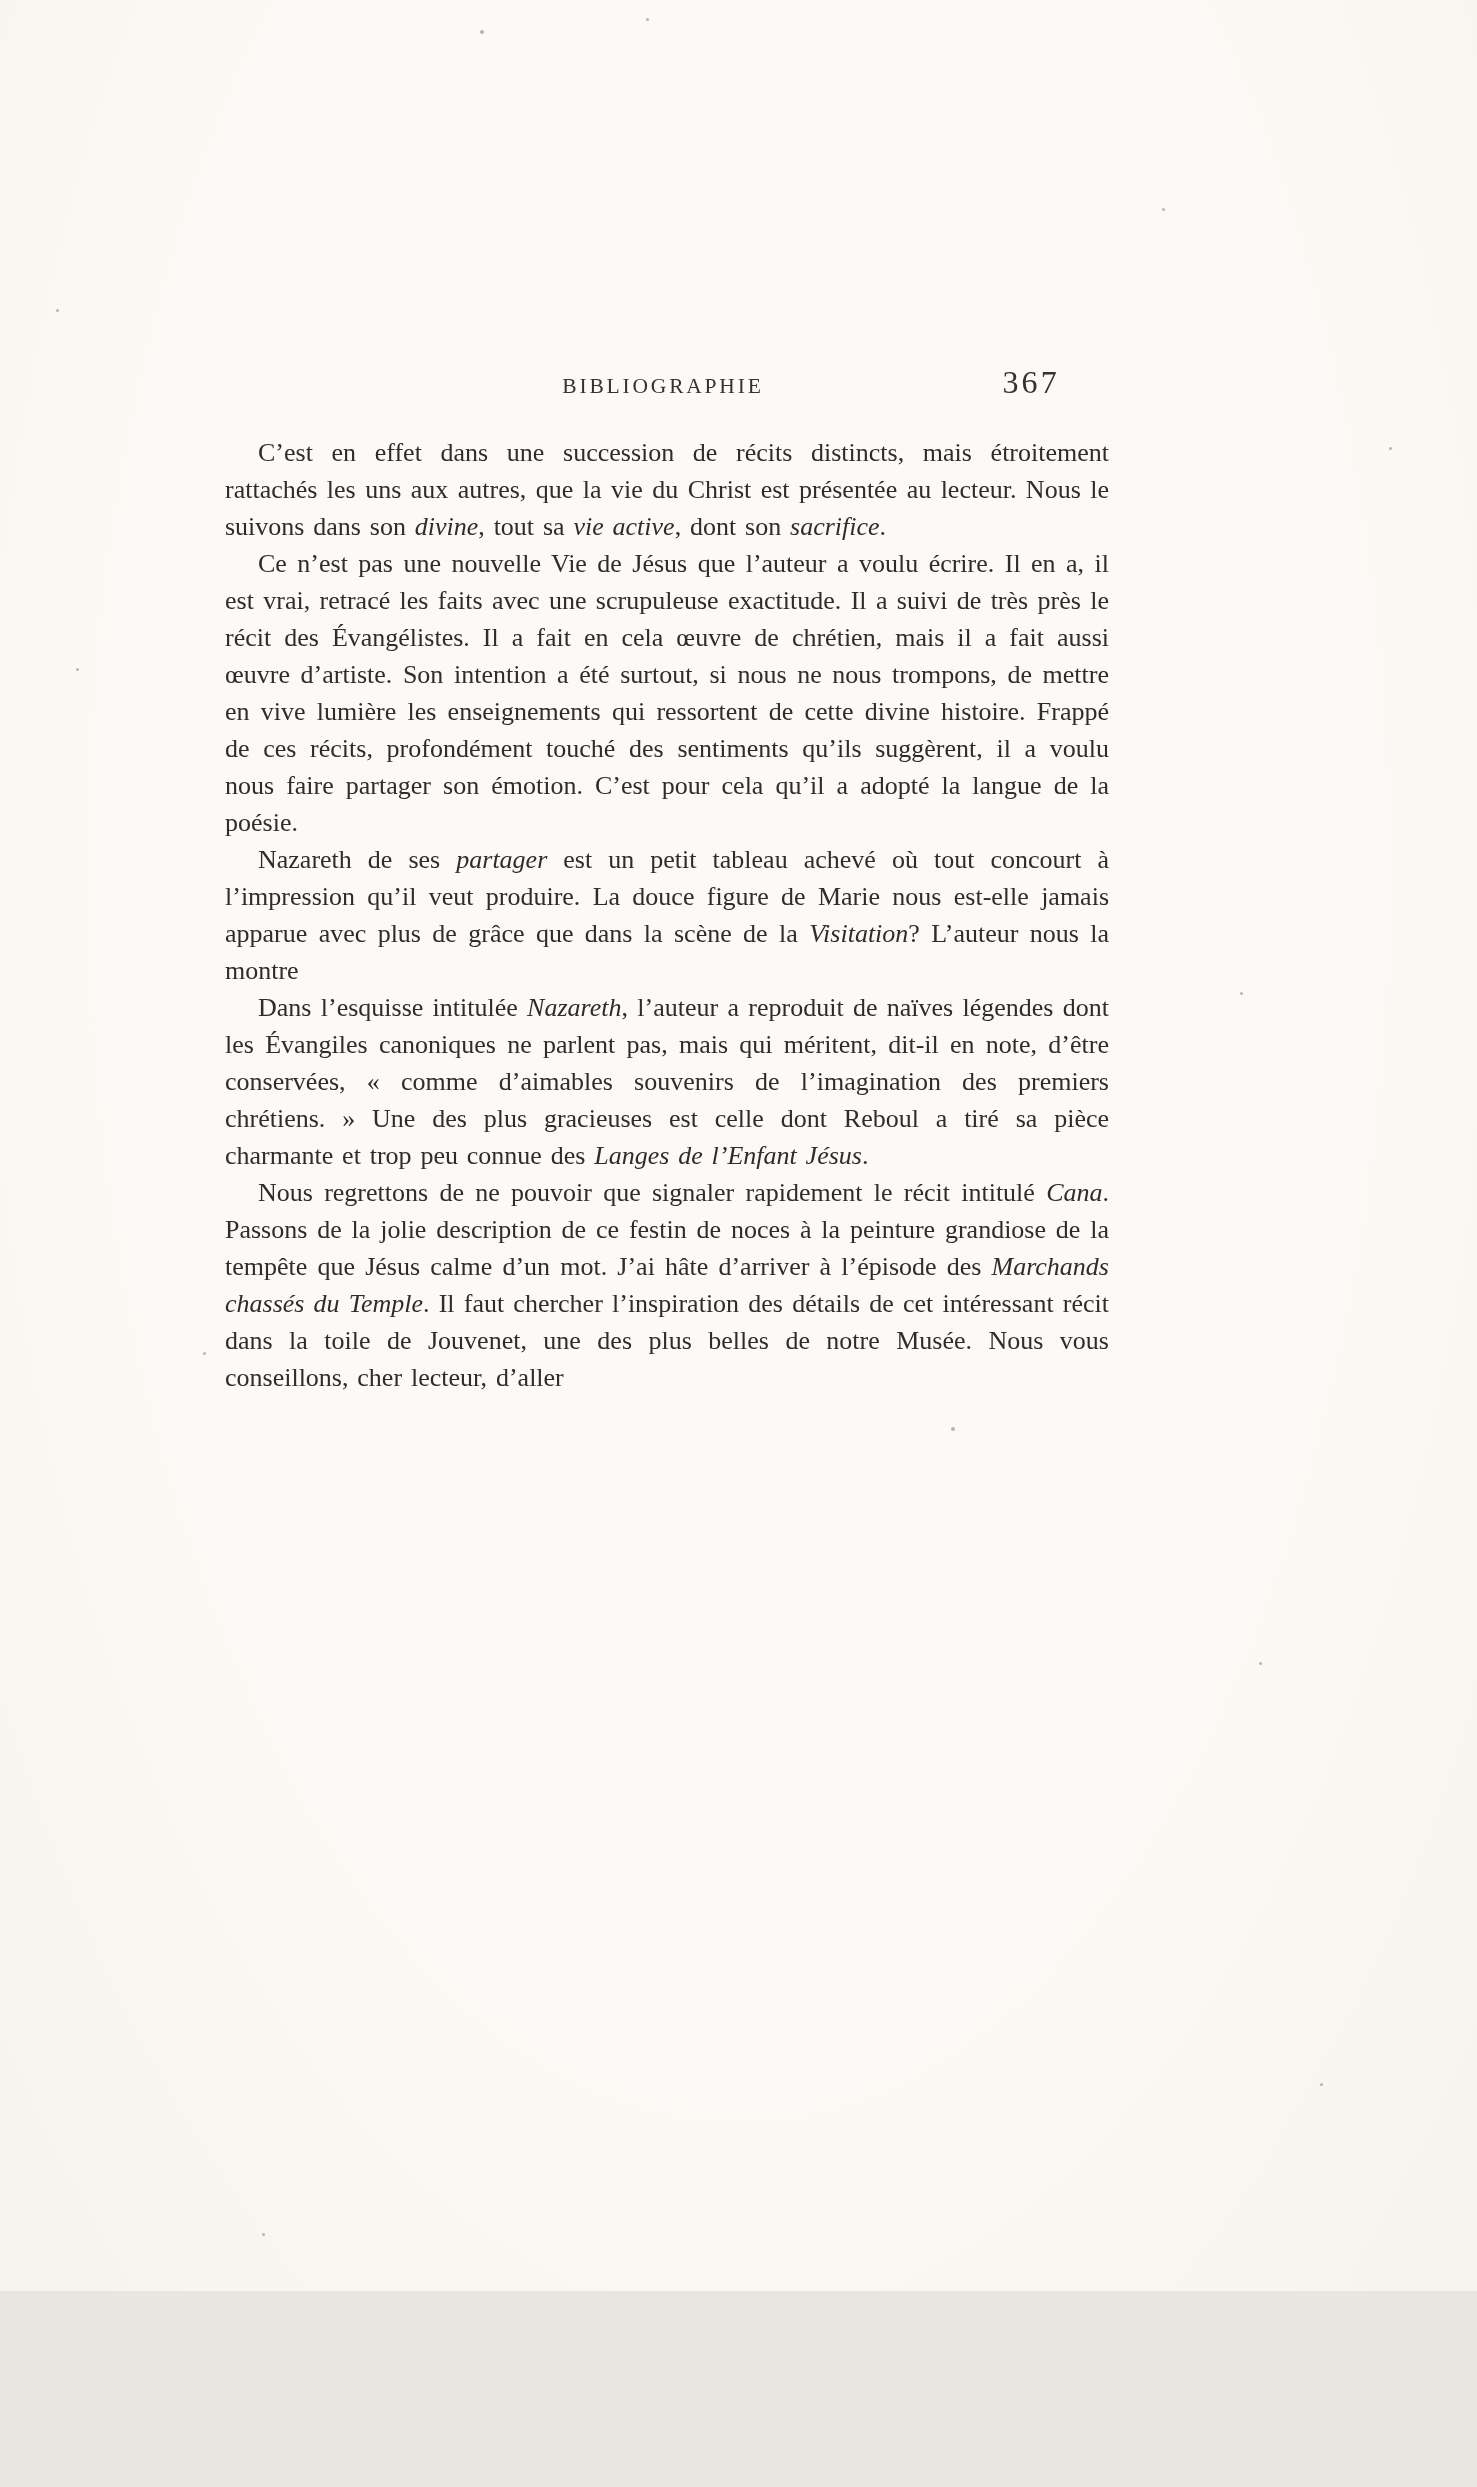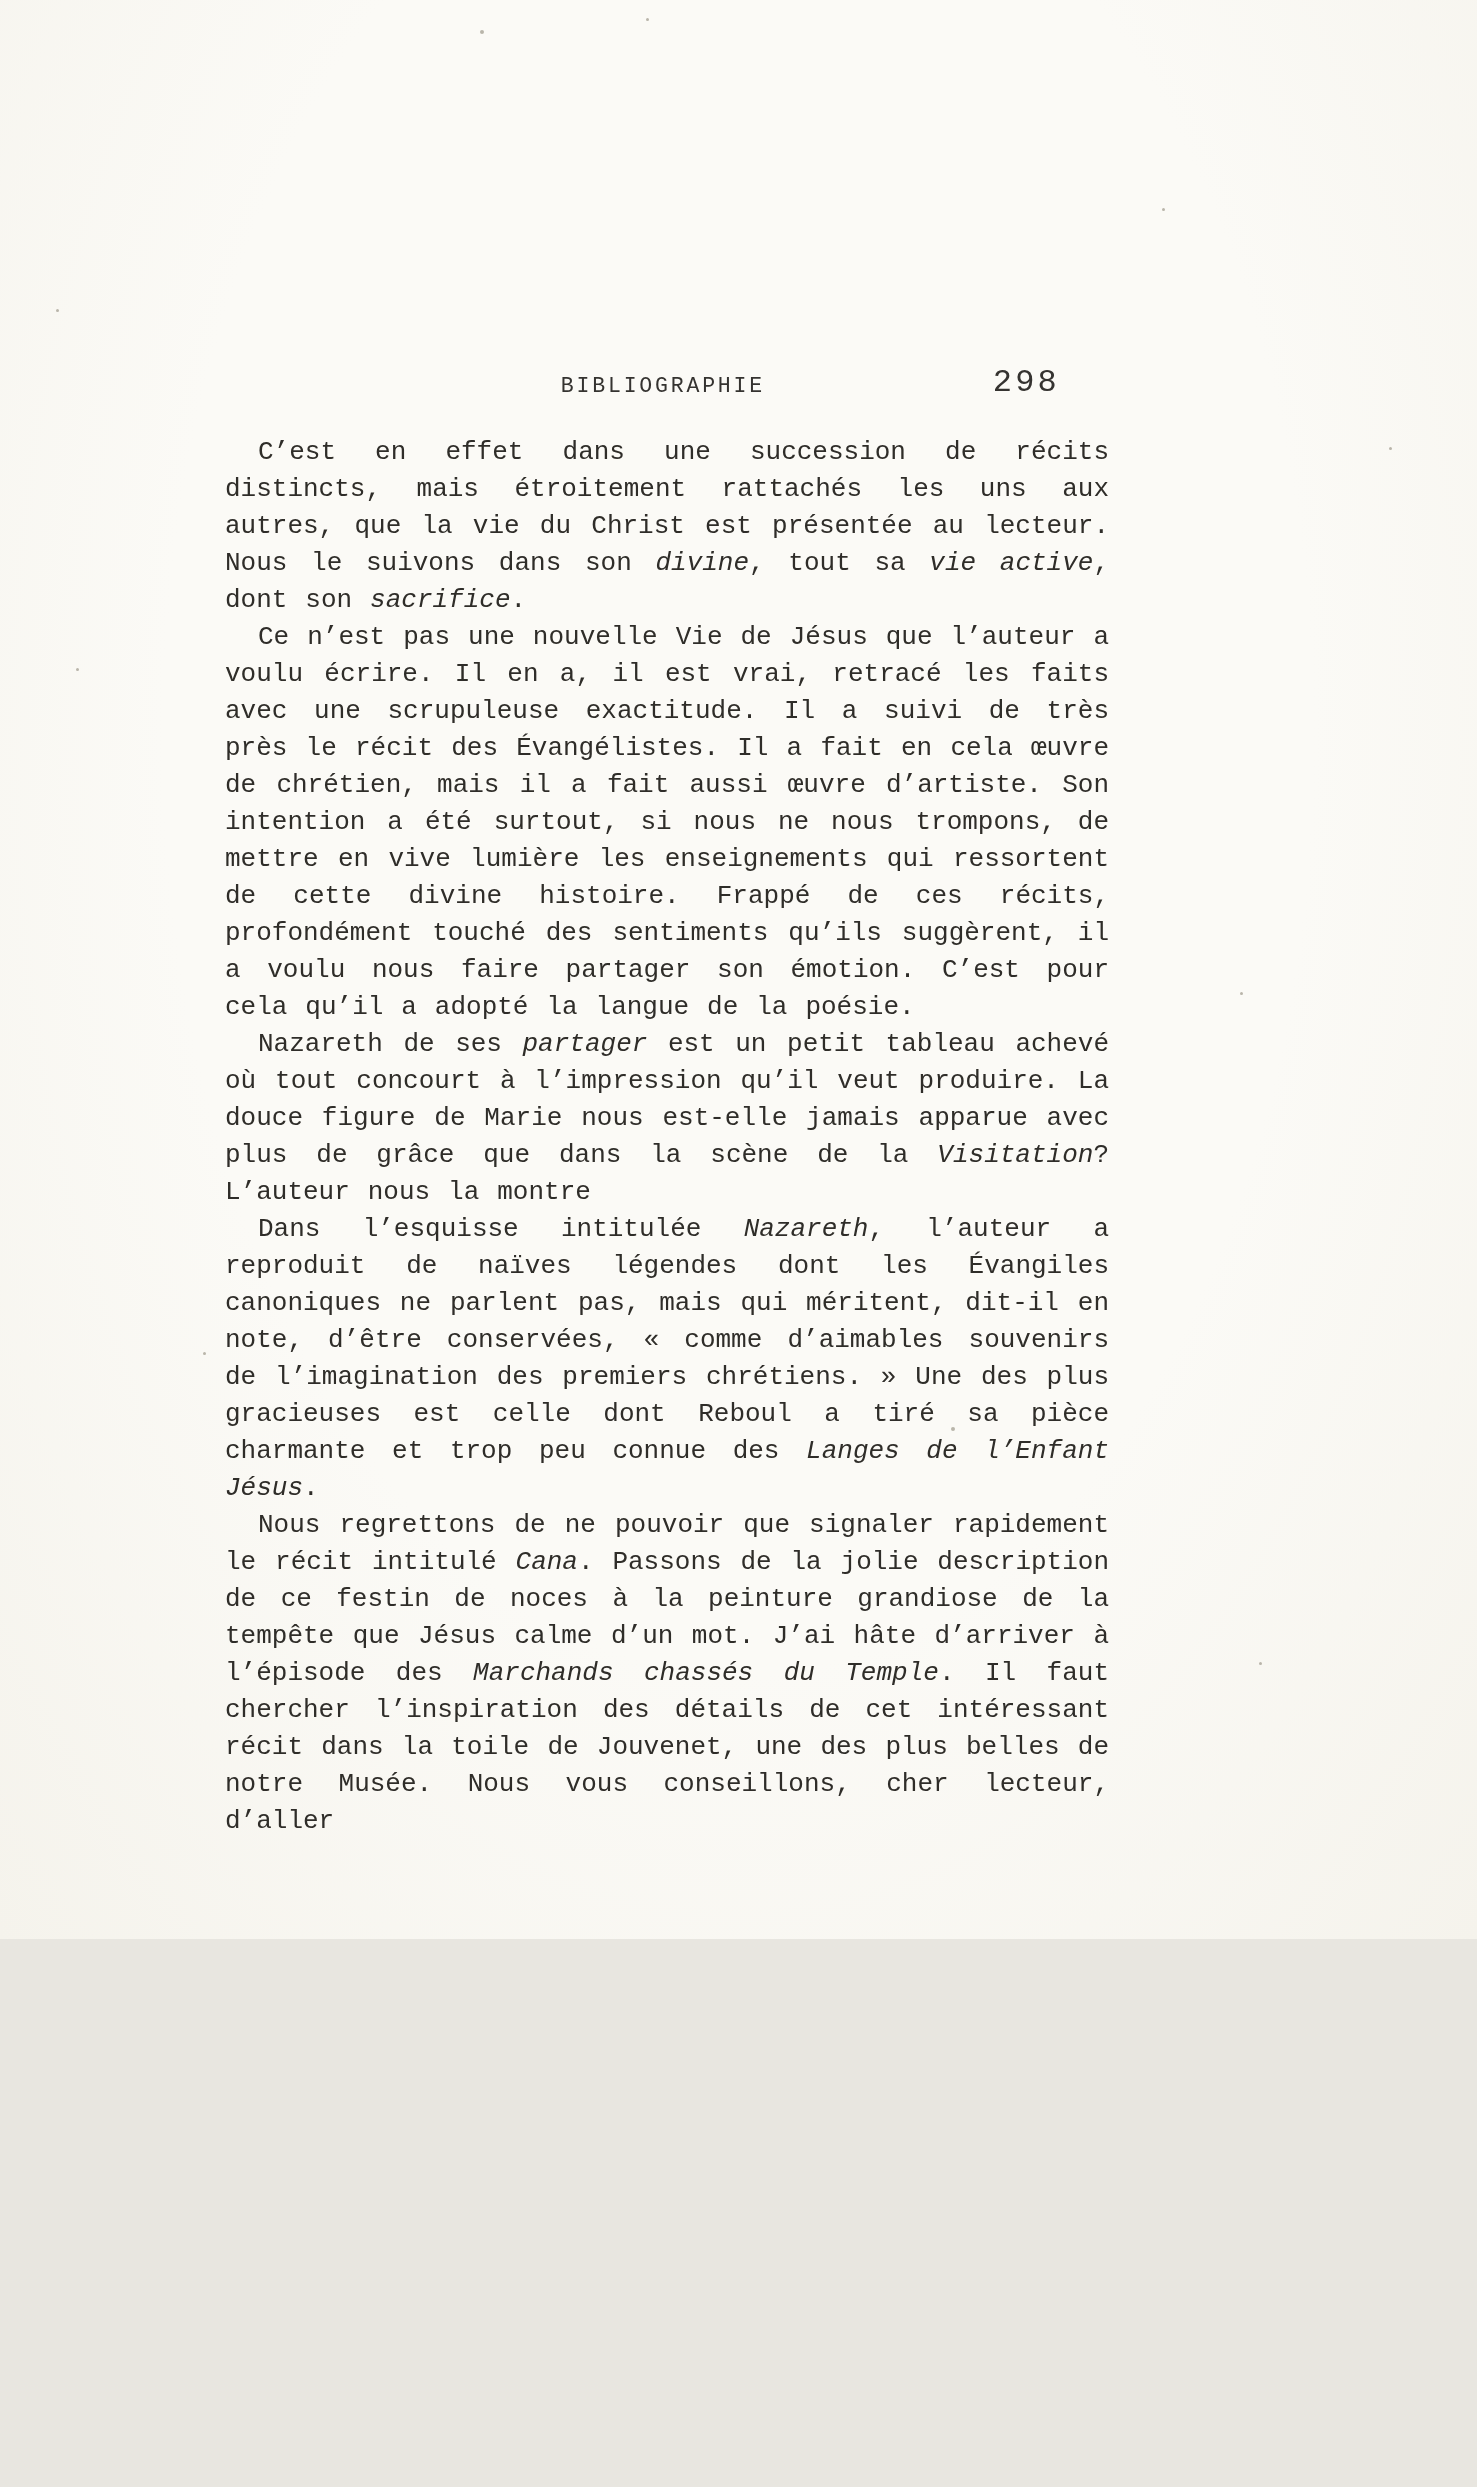--- a/index.html
+++ b/index.html
@@ -3,23 +3,23 @@
 <meta charset="utf-8">
 <style>
   html, body {
     margin: 0;
     padding: 0;
     background: #e8e6e0;
   }
   .scan {
     position: relative;
     width: 1477px;
-    height: 1939px;
+    height: 2291px;
     background: radial-gradient(ellipse at 50% 38%, #fbfaf6 55%, #f5f3ec 100%);
-    font-family: Liberation Mono, monospace;
+    font-family: Liberation Serif, serif;
     color: #2f2d29;
     overflow: hidden;
   }
 
   
   .running-head {
     position: absolute;
     left: 225px;
     top: 364px;
     width: 884px;
@@ -82,21 +82,21 @@
     border-radius: 1.6px;
   }
 </style>
 </head>
 <body>
 
 <div class="scan">
 
   <div class="running-head">
     <span class="head-title">BIBLIOGRAPHIE</span>
-    <span class="page-num">298</span>
+    <span class="page-num">367</span>
   </div>
 
   <div class="text-block">
     <p class="para"><span>C’est en effet dans une succession de récits distincts, mais étroitement rattachés les uns aux autres, que la vie du Christ est présentée au lecteur. Nous le suivons dans son </span><span class="it">divine</span><span>, tout sa </span><span class="it">vie active</span><span>, dont son </span><span class="it">sacrifice</span><span>.</span></p>
     <p class="para"><span>Ce n’est pas une nouvelle Vie de Jésus que l’auteur a voulu écrire. Il en a, il est vrai, retracé les faits avec une scrupuleuse exactitude. Il a suivi de très près le récit des Évangélistes. Il a fait en cela œuvre de chrétien, mais il a fait aussi œuvre d’artiste. Son intention a été surtout, si nous ne nous trompons, de mettre en vive lumière les enseignements qui ressortent de cette divine histoire. Frappé de ces récits, profondément touché des sentiments qu’ils suggèrent, il a voulu nous faire partager son émotion. C’est pour cela qu’il a adopté la langue de la poésie.</span></p>
     <p class="para"><span>Nazareth de ses </span><span class="it">partager</span><span> est un petit tableau achevé où tout concourt à l’impression qu’il veut produire. La douce figure de Marie nous est-elle jamais apparue avec plus de grâce que dans la scène de la </span><span class="it">Visitation</span><span>? L’auteur nous la montre</span></p>
 
 
     <p class="para"><span>Dans l’esquisse intitulée </span><span class="it">Nazareth</span><span>, l’auteur a reproduit de naïves légendes dont les Évangiles canoniques ne parlent pas, mais qui méritent, dit-il en note, d’être conservées, « comme d’aimables souvenirs de l’imagination des premiers chrétiens. » Une des plus gracieuses est celle dont Reboul a tiré sa pièce charmante et trop peu connue des </span><span class="it">Langes de l’Enfant Jésus</span><span>.</span></p>
     <p class="para"><span>Nous regrettons de ne pouvoir que signaler rapidement le récit intitulé </span><span class="it">Cana</span><span>. Passons de la jolie description de ce festin de noces à la peinture grandiose de la tempête que Jésus calme d’un mot. J’ai hâte d’arriver à l’épisode des </span><span class="it">Marchands chassés du Temple</span><span>. Il faut chercher l’inspiration des détails de cet intéressant récit dans la toile de Jouvenet, une des plus belles de notre Musée. Nous vous conseillons, cher lecteur, d’aller</span></p>

